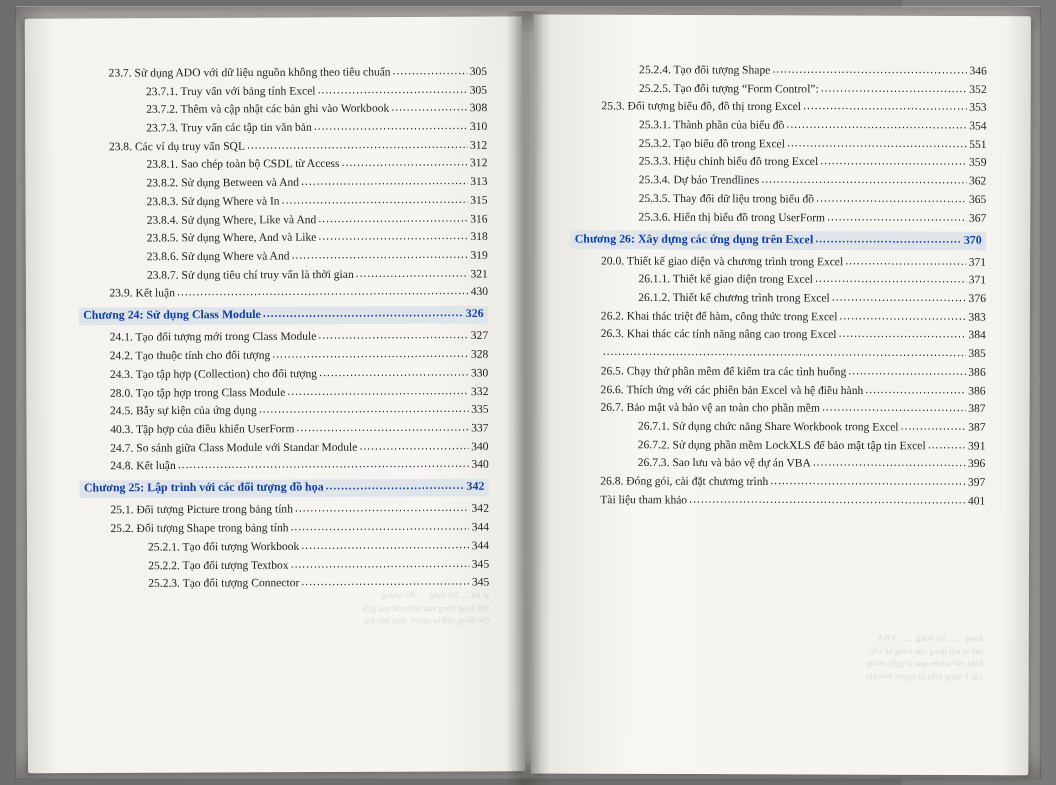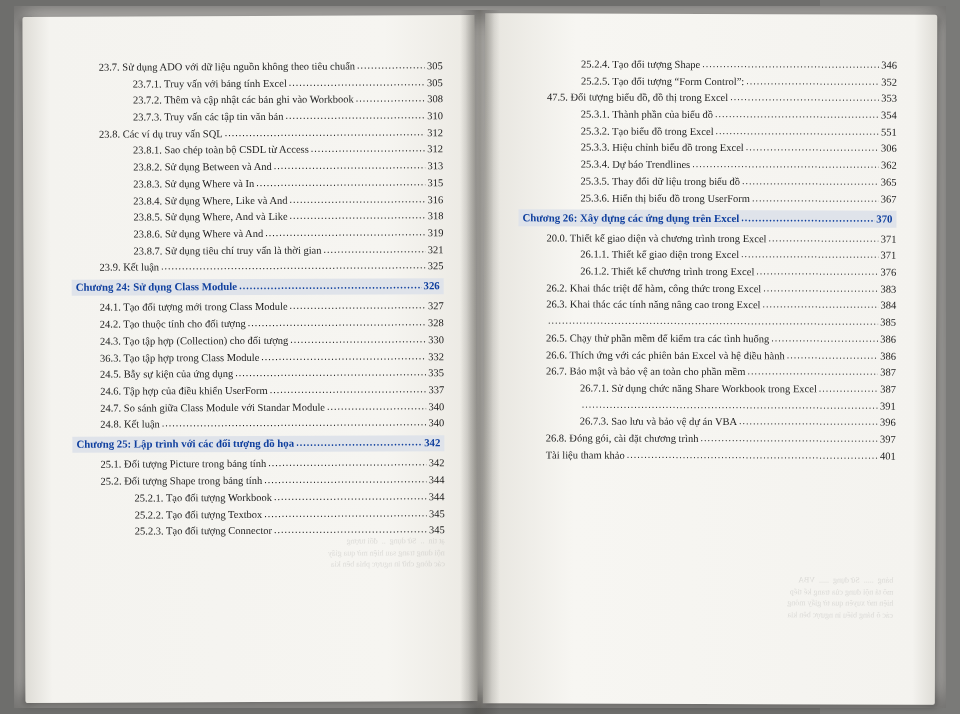--- a/index.html
+++ b/index.html
@@ -171,21 +171,21 @@
             <span class="pg">319</span>
           </div>
           <div class="row lvl3">
             <span class="lbl">23.8.7.  Sử dụng tiêu chí truy vấn là thời gian</span>
             <span class="dots">........................................................................................................................................</span>
             <span class="pg">321</span>
           </div>
           <div class="row lvl2">
             <span class="lbl">23.9.  Kết luận</span>
             <span class="dots">........................................................................................................................................</span>
-            <span class="pg">325</span>
+            <span class="pg">430</span>
           </div>
           <div class="row chapter">
             <span class="lbl">Chương 24: Sử dụng Class Module</span>
             <span class="dots">........................................................................................................................................</span>
             <span class="pg">326</span>
           </div>
           <div class="row lvl2">
             <span class="lbl">24.1.  Tạo đối tượng mới trong Class Module</span>
             <span class="dots">........................................................................................................................................</span>
             <span class="pg">327</span>
@@ -194,31 +194,31 @@
             <span class="lbl">24.2.  Tạo thuộc tính cho đối tượng</span>
             <span class="dots">........................................................................................................................................</span>
             <span class="pg">328</span>
           </div>
           <div class="row lvl2">
             <span class="lbl">24.3.  Tạo tập hợp (Collection) cho đối tượng</span>
             <span class="dots">........................................................................................................................................</span>
             <span class="pg">330</span>
           </div>
           <div class="row lvl2">
-            <span class="lbl">36.3.  Tạo tập hợp trong Class Module</span>
+            <span class="lbl">28.0.  Tạo tập hợp trong Class Module</span>
             <span class="dots">........................................................................................................................................</span>
             <span class="pg">332</span>
           </div>
           <div class="row lvl2">
             <span class="lbl">24.5.  Bẫy sự kiện của ứng dụng</span>
             <span class="dots">........................................................................................................................................</span>
             <span class="pg">335</span>
           </div>
           <div class="row lvl2">
-            <span class="lbl">24.6.  Tập hợp của điều khiển UserForm</span>
+            <span class="lbl">40.3.  Tập hợp của điều khiển UserForm</span>
             <span class="dots">........................................................................................................................................</span>
             <span class="pg">337</span>
           </div>
           <div class="row lvl2">
             <span class="lbl">24.7.  So sánh giữa Class Module với Standar Module</span>
             <span class="dots">........................................................................................................................................</span>
             <span class="pg">340</span>
           </div>
           <div class="row lvl2">
             <span class="lbl">24.8.  Kết luận</span>
@@ -267,38 +267,38 @@
             <span class="lbl">25.2.4.  Tạo đối tượng Shape</span>
             <span class="dots">........................................................................................................................................</span>
             <span class="pg">346</span>
           </div>
           <div class="row lvl3">
             <span class="lbl">25.2.5.  Tạo đối tượng “Form Control”:</span>
             <span class="dots">........................................................................................................................................</span>
             <span class="pg">352</span>
           </div>
           <div class="row lvl2">
-            <span class="lbl">47.5.  Đối tượng biểu đồ, đồ thị trong Excel</span>
+            <span class="lbl">25.3.  Đối tượng biểu đồ, đồ thị trong Excel</span>
             <span class="dots">........................................................................................................................................</span>
             <span class="pg">353</span>
           </div>
           <div class="row lvl3">
             <span class="lbl">25.3.1.  Thành phần của biểu đồ</span>
             <span class="dots">........................................................................................................................................</span>
             <span class="pg">354</span>
           </div>
           <div class="row lvl3">
             <span class="lbl">25.3.2.  Tạo biểu đồ trong Excel</span>
             <span class="dots">........................................................................................................................................</span>
             <span class="pg">551</span>
           </div>
           <div class="row lvl3">
             <span class="lbl">25.3.3.  Hiệu chỉnh biểu đồ trong Excel</span>
             <span class="dots">........................................................................................................................................</span>
-            <span class="pg">306</span>
+            <span class="pg">359</span>
           </div>
           <div class="row lvl3">
             <span class="lbl">25.3.4.  Dự báo Trendlines</span>
             <span class="dots">........................................................................................................................................</span>
             <span class="pg">362</span>
           </div>
           <div class="row lvl3">
             <span class="lbl">25.3.5.  Thay đổi dữ liệu trong biểu đồ</span>
             <span class="dots">........................................................................................................................................</span>
             <span class="pg">365</span>
@@ -356,20 +356,21 @@
             <span class="lbl">26.7.  Bảo mật và bảo vệ an toàn cho phần mềm</span>
             <span class="dots">........................................................................................................................................</span>
             <span class="pg">387</span>
           </div>
           <div class="row lvl3">
             <span class="lbl">26.7.1.  Sử dụng chức năng Share Workbook trong Excel</span>
             <span class="dots">........................................................................................................................................</span>
             <span class="pg">387</span>
           </div>
           <div class="row lvl3">
+            <span class="lbl">26.7.2.  Sử dụng phần mềm LockXLS để bảo mật tập tin Excel</span>
             <span class="dots">........................................................................................................................................</span>
             <span class="pg">391</span>
           </div>
           <div class="row lvl3">
             <span class="lbl">26.7.3.  Sao lưu và bảo vệ dự án VBA</span>
             <span class="dots">........................................................................................................................................</span>
             <span class="pg">396</span>
           </div>
           <div class="row lvl2">
             <span class="lbl">26.8.  Đóng gói, cài đặt chương trình</span>

